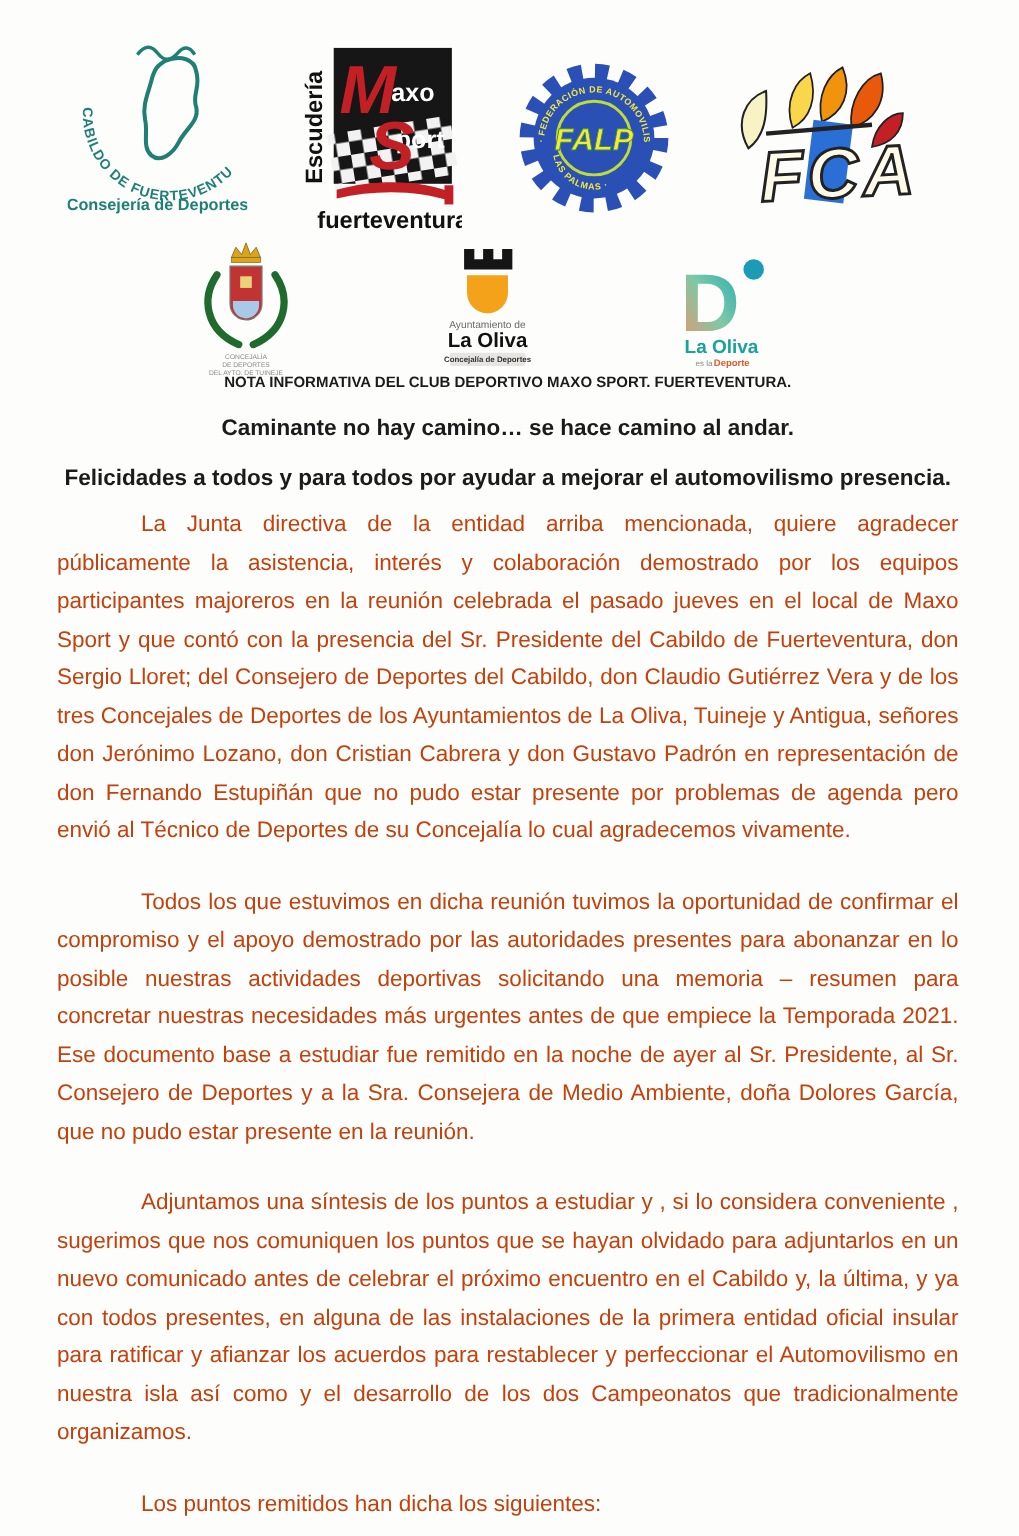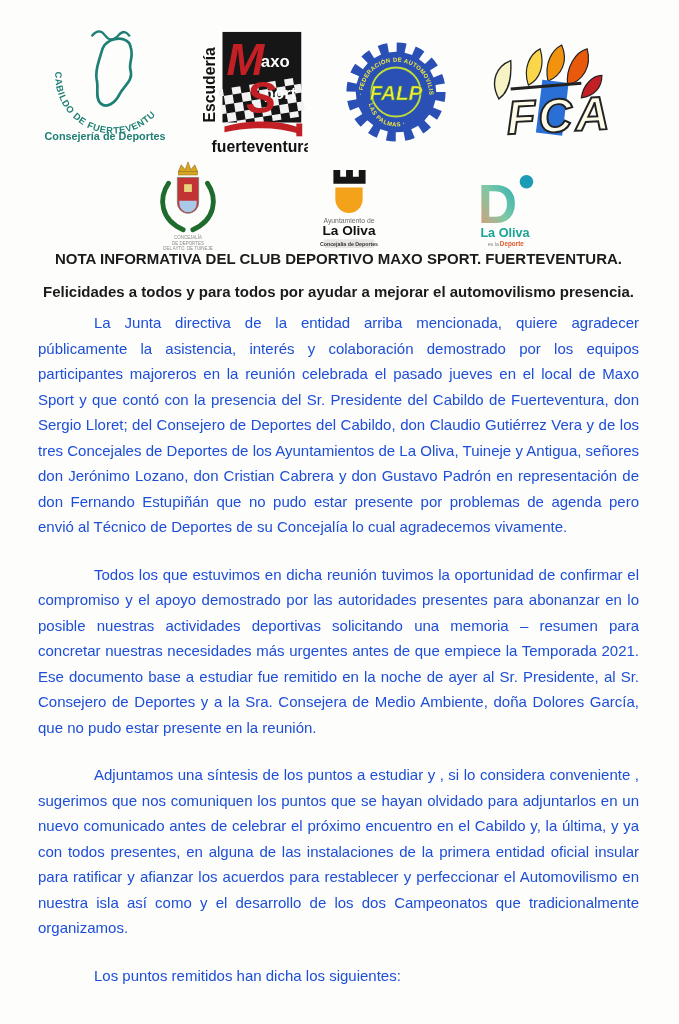--- a/index.html
+++ b/index.html
@@ -7,32 +7,32 @@
     position:relative; width:679px; height:1024px; margin:0 auto;
     background:#fdfdfc; overflow:hidden;
     font-family:"Liberation Sans", sans-serif; color:#1b1b1b;
   }
   
   .logo-row1 {
     position:absolute; top:24px; left:45px; width:566px;
     display:flex; justify-content:space-between; align-items:flex-start;
   }
   .logo-row2 {
-    position:absolute; top:160px; left:144px; width:400px;
-    display:flex; justify-content:space-between; align-items:flex-end;
+    position:absolute; top:160px; left:120px; width:400px;
+    display:flex; justify-content:space-between; align-items:flex-start;
   }
   .logo { display:block; }
   
   .content { position:absolute; top:250px; left:38px; width:601px; }
-  .doc-title   { font-size:15px; font-weight:bold; text-align:center; margin:0 0 16px; }
+  .doc-title   { font-size:10px; font-weight:bold; text-align:center; margin:0 0 16px; }
   .doc-sub     { font-size:15px;  font-weight:bold; text-align:center; margin:0 0 16px; }
   .doc-congrats{ font-size:15px;  font-weight:bold; text-align:center; margin:0 0 10px; }
   .para {
     font-size:15px; line-height:25.5px; text-align:justify;
-    text-indent:56px; margin:0 0 22px; color:#1d4ed8;
+    text-indent:56px; margin:0 0 22px; color:#c2410c;
   }
   .para.last { text-align:left; margin-bottom:0; }
   svg text { font-family:"Liberation Sans", sans-serif; }
 </style>
 </head>
 <body>
 
 <div class="page">
 
   <div class="logo-row1">
@@ -145,20 +145,21 @@
         <text x="40" y="71" text-anchor="middle" font-size="13" font-weight="bold" fill="#1aa396">La Oliva</text>
         <text x="28" y="80" text-anchor="middle" font-size="5.5" fill="#8a8a8a">es la</text>
         <text x="47" y="80" text-anchor="middle" font-size="6.5" font-weight="bold" fill="#e05a2b">Deporte</text>
       </svg>
     </div>
 
   </div>
 
   <div class="content">
     <h1 class="doc-title">NOTA INFORMATIVA  DEL CLUB DEPORTIVO MAXO SPORT. FUERTEVENTURA.</h1>
+    <h2 class="doc-sub">Caminante no hay camino… se hace camino al andar.</h2>
     <h3 class="doc-congrats">Felicidades a todos y para todos por ayudar a mejorar el automovilismo presencia.</h3>
 
     <p class="para">La Junta directiva de la entidad arriba mencionada,  quiere agradecer públicamente la asistencia, interés y colaboración demostrado por los equipos participantes majoreros en la reunión celebrada el pasado jueves en el local de Maxo Sport  y que contó con la presencia del Sr. Presidente del Cabildo de Fuerteventura, don Sergio Lloret; del Consejero de Deportes del Cabildo, don Claudio Gutiérrez Vera y de los tres Concejales de Deportes de los  Ayuntamientos de La Oliva, Tuineje y Antigua, señores don Jerónimo Lozano, don Cristian Cabrera y don Gustavo Padrón en representación de don Fernando Estupiñán que no pudo estar presente por problemas de agenda pero envió al Técnico de Deportes de su Concejalía  lo cual agradecemos vivamente.</p>
     <p class="para">Todos los que estuvimos en dicha reunión tuvimos la oportunidad de confirmar el compromiso y el apoyo demostrado por  las autoridades  presentes  para abonanzar en lo posible nuestras actividades deportivas solicitando una memoria – resumen para concretar  nuestras necesidades más urgentes antes de que empiece la Temporada 2021. Ese documento  base a estudiar fue remitido en la noche de ayer al Sr. Presidente, al Sr. Consejero de Deportes y a la Sra. Consejera de Medio Ambiente, doña Dolores García, que no pudo estar presente en la reunión.</p>
     <p class="para">Adjuntamos una síntesis de los puntos a estudiar y , si lo  considera conveniente , sugerimos que nos comuniquen los puntos que se hayan olvidado  para  adjuntarlos en un nuevo comunicado antes de celebrar el próximo  encuentro en el Cabildo y, la última, y ya con todos presentes,  en alguna de las instalaciones de la primera entidad oficial insular para ratificar y afianzar los acuerdos para restablecer y perfeccionar el Automovilismo en nuestra isla así como  y el desarrollo de los dos Campeonatos que tradicionalmente organizamos.</p>
     <p class="para last">Los puntos remitidos han dicha los siguientes:</p>
   </div>
 
 </div>
 

